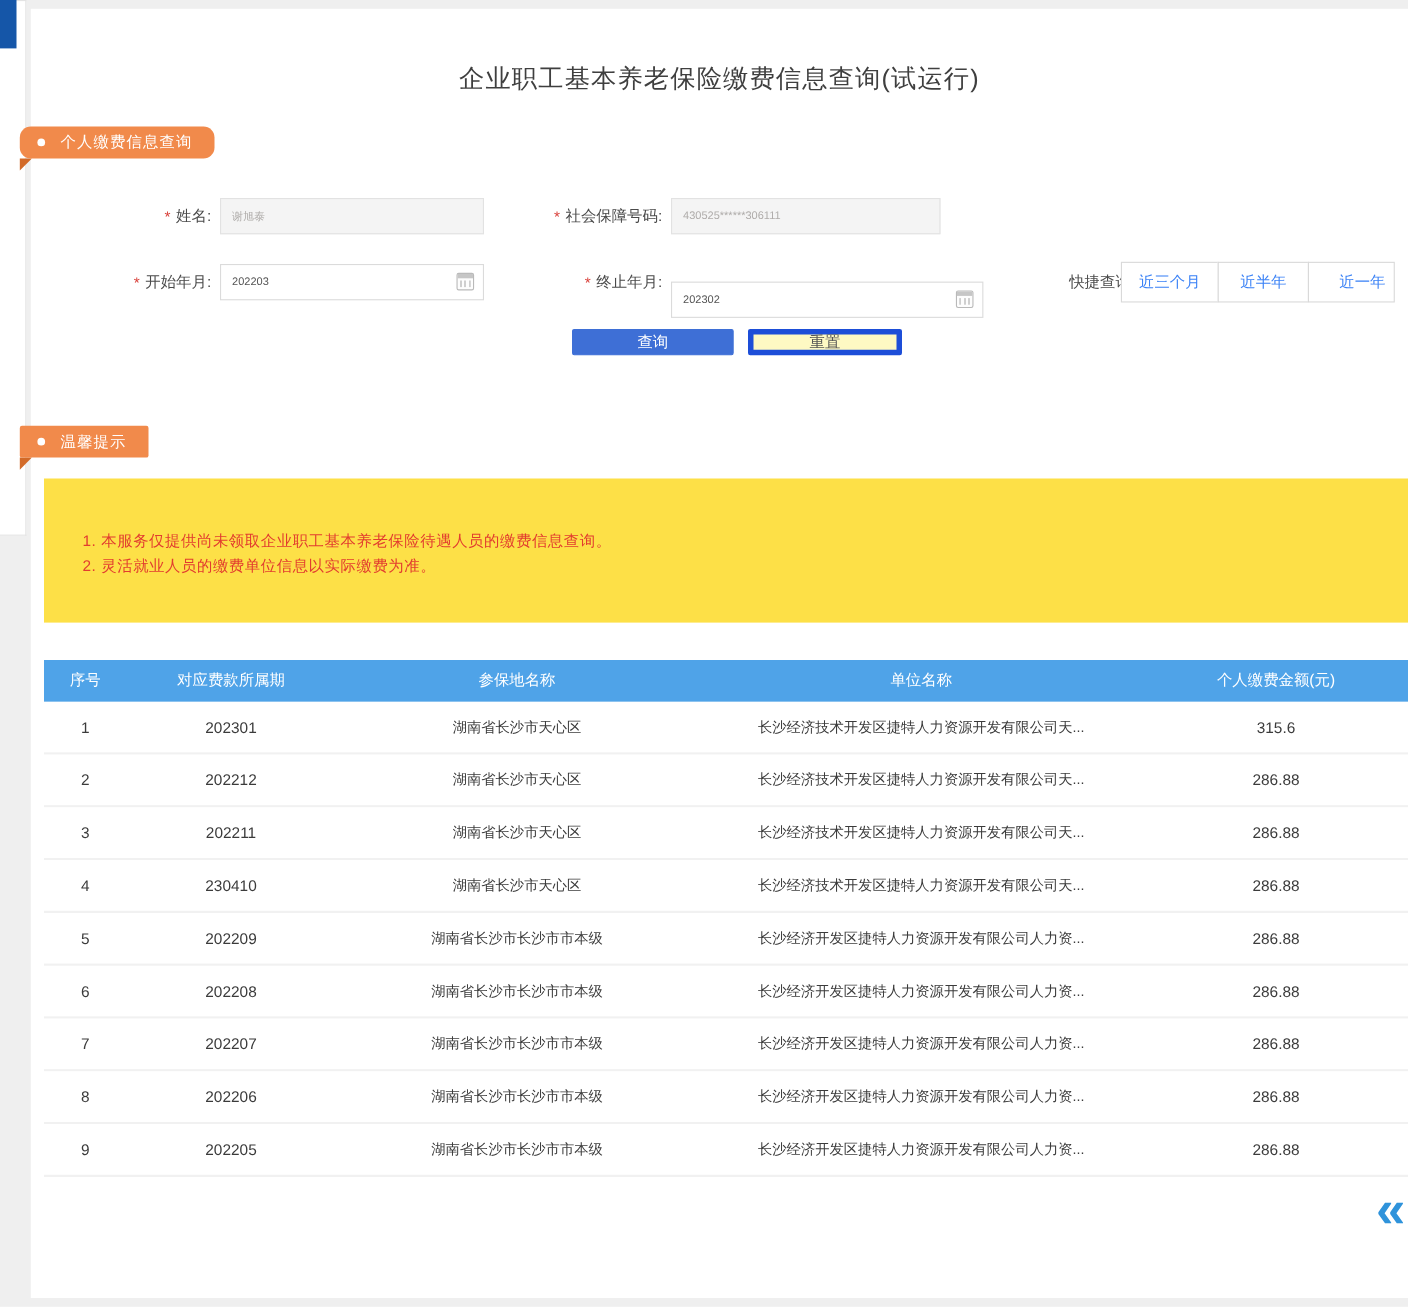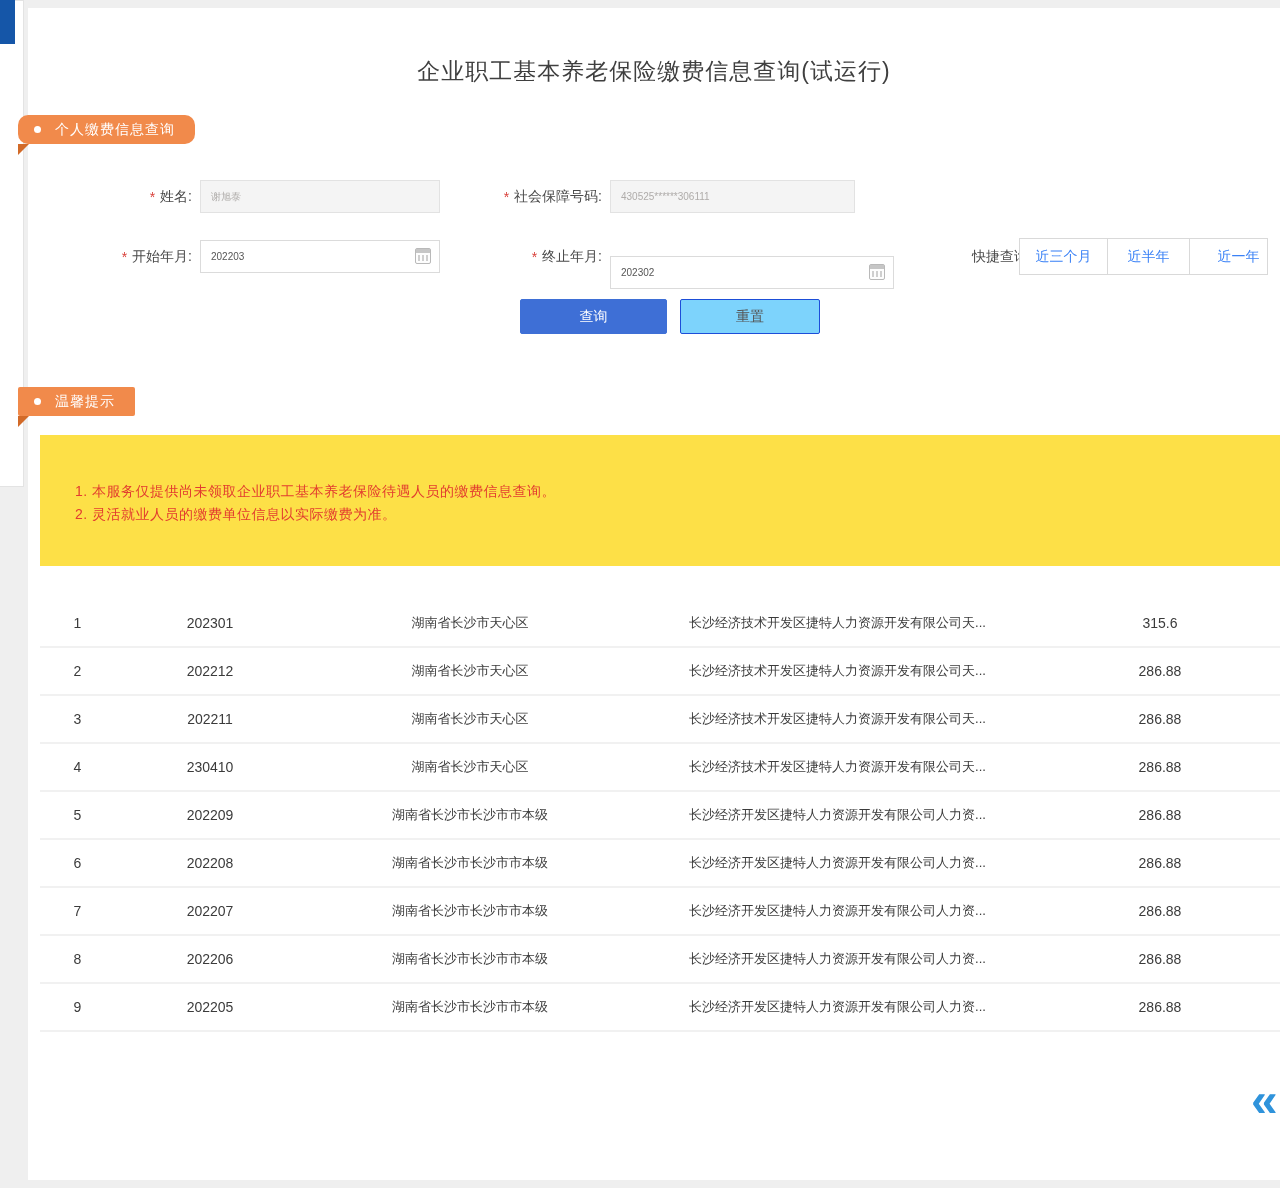--- a/index.html
+++ b/index.html
@@ -70,25 +70,25 @@
     background-image: repeating-linear-gradient(to right, #CFCFCF 0 2px, transparent 2px 4px),
                       repeating-linear-gradient(to bottom, transparent 0 2px, #FDFDFD 2px 4px);
   }
   .quick-label { left: 930px; top: 240px; height: 33px; display: flex; align-items: center; font-size: 14px; color: #4A4A4A; margin-left: 42px; }
   .quick-btn {
     top: 238px; height: 37px; background: #FFFFFF; border: 1px solid #D9D9D9;
     display: flex; align-items: center; justify-content: center;
     font-size: 14px; color: #3b82f6; cursor: pointer;
   }
   .btn {
-    top: 299px; height: 35px; display: flex; align-items: center; justify-content: center;
+    top: 299px; height: 24px; display: flex; align-items: center; justify-content: center;
     font-size: 14px; cursor: pointer; border-radius: 2px;
   }
   .btn-query { left: 520px; width: 147px; background: #3E6FD6; color: #FFFFFF; border: 1px solid #3E6FD6; }
-  .btn-reset { left: 680px; width: 140px; background: #7dd3fc; color: #555555; border: 1px solid #1d4ed8; text-align: right; }
+  .btn-reset { left: 680px; width: 140px; background: #fef9c3; color: #555555; border: 5px solid #1d4ed8; text-align: right; }
 
   
   .notice {
     left: 40px; top: 435px; width: 1240px; height: 131px;
     background: #fde047; padding: 45px 0 0 35px;
   }
   .notice p { font-size: 14px; color: #E23C2F; line-height: 23px; letter-spacing: 0.5px; }
 
   
   .tbl { left: 40px; top: 600px; width: 1240px; }
@@ -171,20 +171,27 @@
   <span>温馨提示</span>
 </div>
 <div class="abs badge-tail tail2"></div>
 
 <div class="abs notice">
   <p>1. 本服务仅提供尚未领取企业职工基本养老保险待遇人员的缴费信息查询。</p>
   <p>2. 灵活就业人员的缴费单位信息以实际缴费为准。</p>
 </div>
 
 <div class="abs tbl">
+  <div class="thead">
+    <div class="th c0">序号</div>
+    <div class="th c1">对应费款所属期</div>
+    <div class="th c2">参保地名称</div>
+    <div class="th c3">单位名称</div>
+    <div class="th c4">个人缴费金额(元)</div>
+  </div>
   <div>
       <div class="trow">
         <div class="td c0">1</div>
         <div class="td c1">202301</div>
         <div class="td c2">湖南省长沙市天心区</div>
         <div class="td c3">长沙经济技术开发区捷特人力资源开发有限公司天...</div>
         <div class="td c4">315.6</div>
       </div>
       <div class="trow">
         <div class="td c0">2</div>

